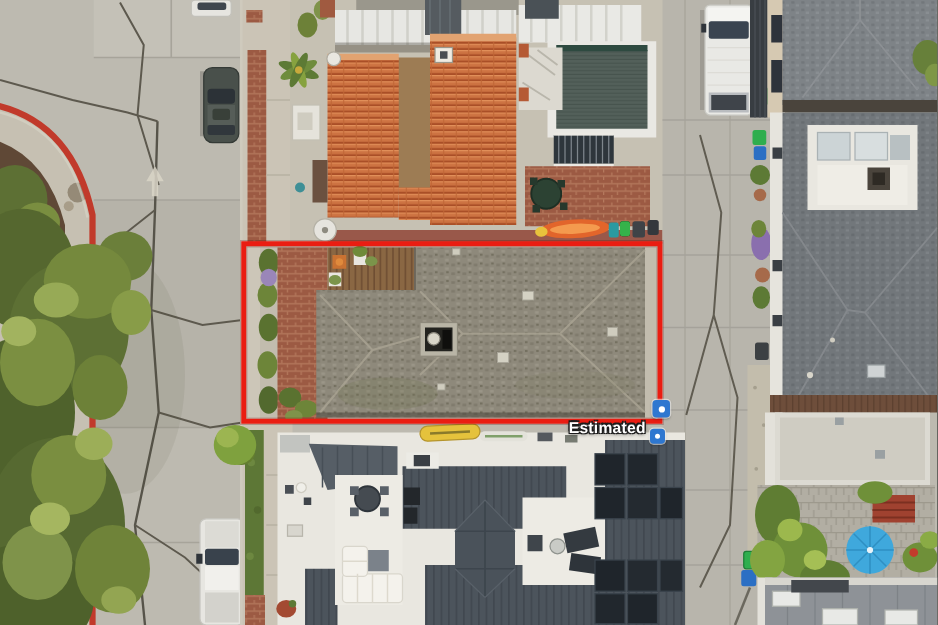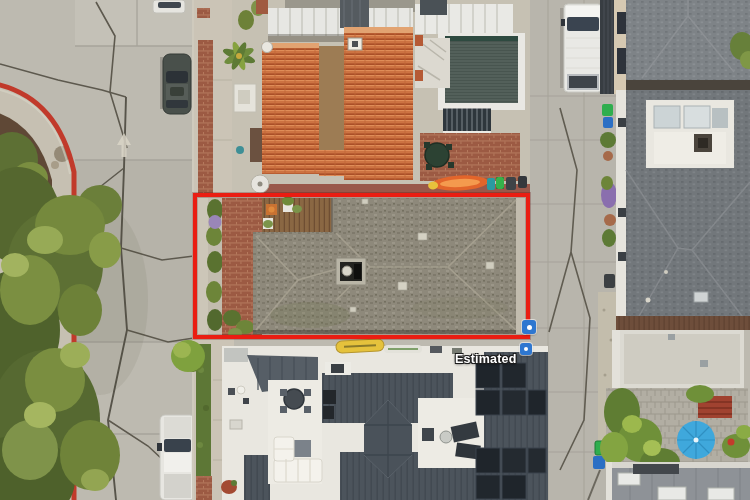--- a/index.html
+++ b/index.html
@@ -3,21 +3,21 @@
 <meta charset="utf-8">
 <style>
   html,body{margin:0;padding:0;background:#222;}
   .stage{position:relative;width:750px;height:500px;overflow:hidden;
          font-family:"Liberation Sans",sans-serif;background:#bdbab0;}
   .stage svg{position:absolute;left:0;top:0;}
   .boundary{position:absolute;left:193px;top:193px;width:337px;height:146px;
             box-sizing:border-box;border:4px solid var(--boundary-red,#ea1d12);
             box-shadow:0 0 0 1px rgba(90,0,0,.25), inset 0 0 0 1px rgba(90,0,0,.2);
             pointer-events:none;}
-  .est-label{position:absolute;left:455px;top:352px;font-size:12.5px;font-weight:700;
+  .est-label{position:absolute;left:455px;top:335px;font-size:12.5px;font-weight:700;
              color:var(--label-white,#ffffff);letter-spacing:.2px;
              text-shadow:-1px -1px 0 #1c1c1c,1px -1px 0 #1c1c1c,-1px 1px 0 #1c1c1c,
                          1px 1px 0 #1c1c1c,0 1px 3px rgba(0,0,0,.85);}
   .pin{position:absolute;border-radius:3px;background:var(--marker-blue,#2e77d0);
        box-shadow:0 0 0 1px rgba(255,255,255,.55),0 1px 2px rgba(0,0,0,.45);
        display:flex;align-items:center;justify-content:center;cursor:pointer;}
   .pin-a{left:522px;top:320px;width:14px;height:14px;}
   .pin-b{left:520px;top:343px;width:12px;height:12px;}
   .pin-dot{width:5px;height:5px;border-radius:50%;background:#fff;}
   .pin-b .pin-dot{width:4px;height:4px;}

